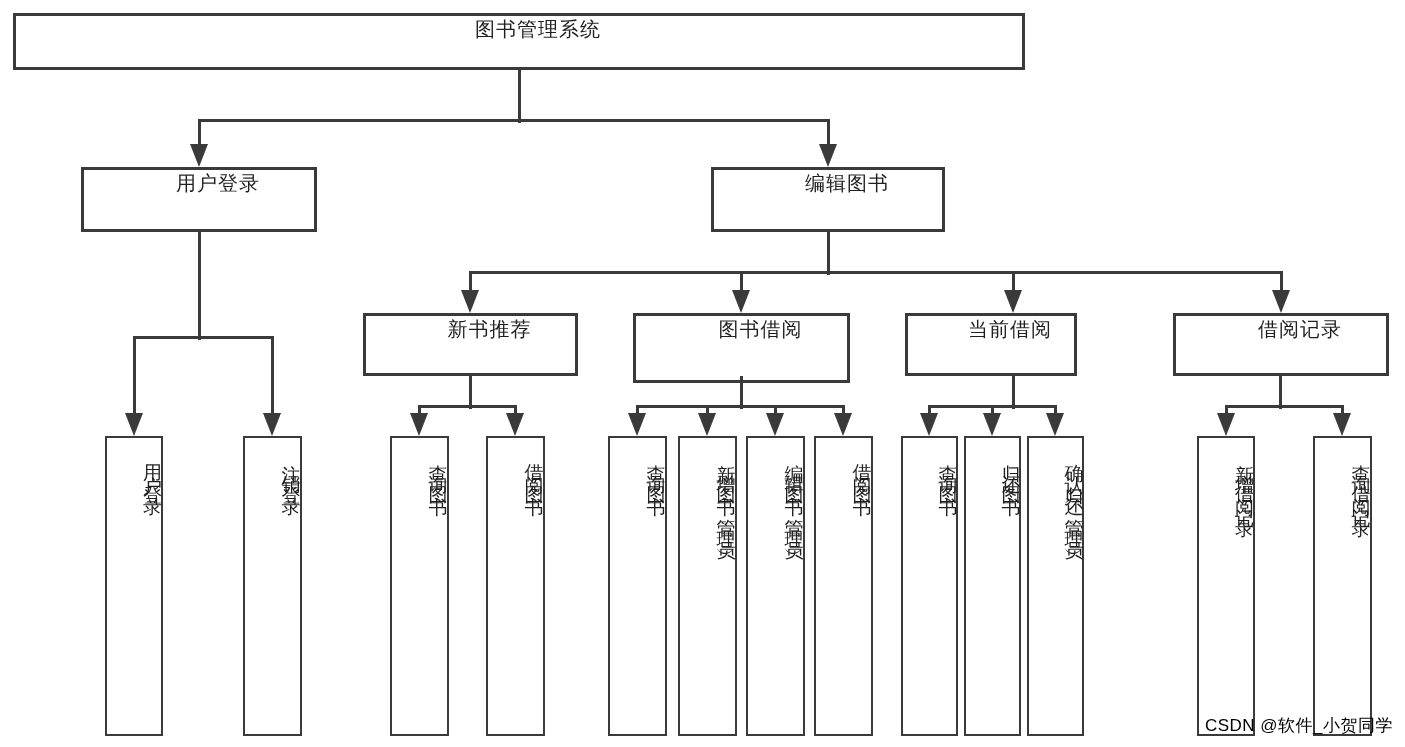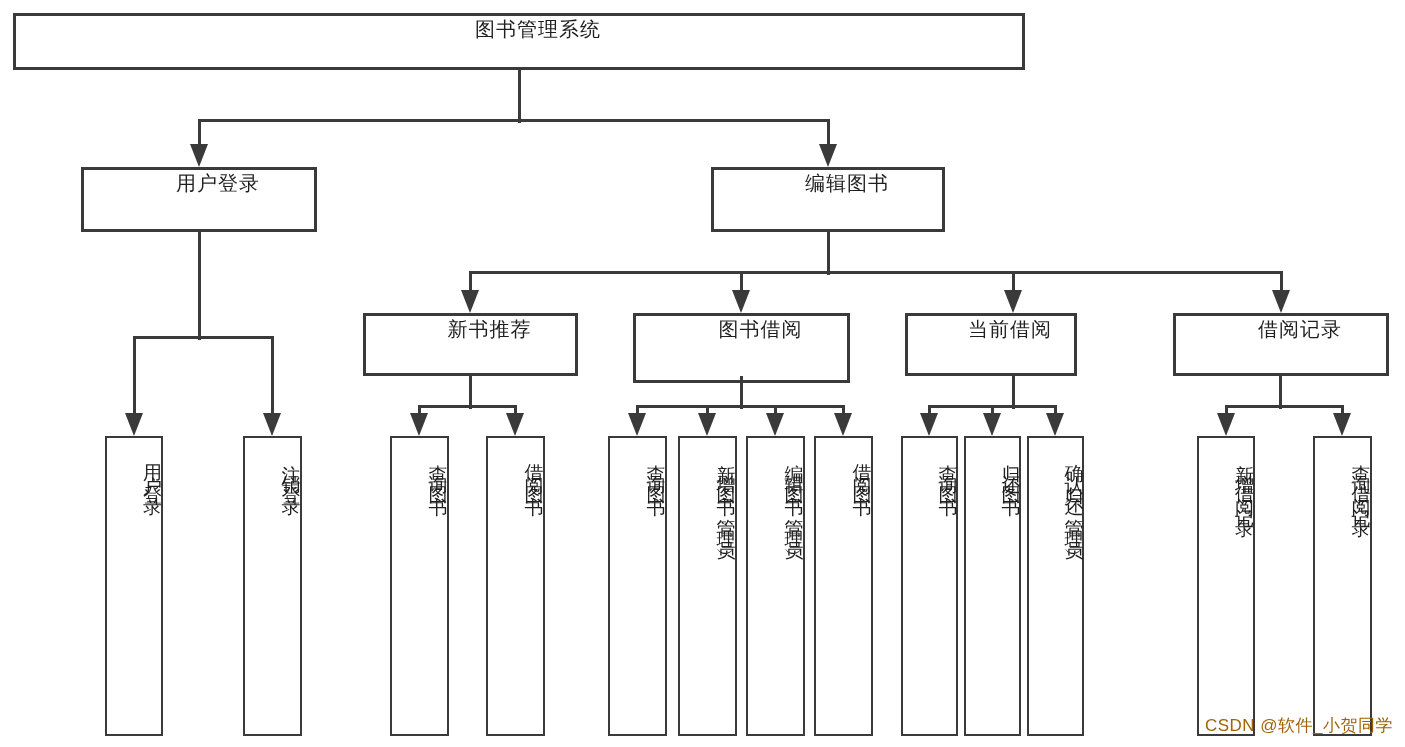--- a/index.html
+++ b/index.html
@@ -43,21 +43,21 @@
     width: 0; height: 0;
     border-left: 9px solid transparent;
     border-right: 9px solid transparent;
     border-top: 23px solid #3a3a3a;
   }
   .watermark {
     position: absolute;
     top: 714px;
     right: 12px;
     font-size: 17px;
-    color: #a16207;
+    color: #000000;
     letter-spacing: 0.5px;
     z-index: 5;
   }
 </style>
 </head>
 <body>
 
 <div class="canvas">
 
   <div class="node hnode" style="left:13px; top:13px; width:1012px; height:57px;">

